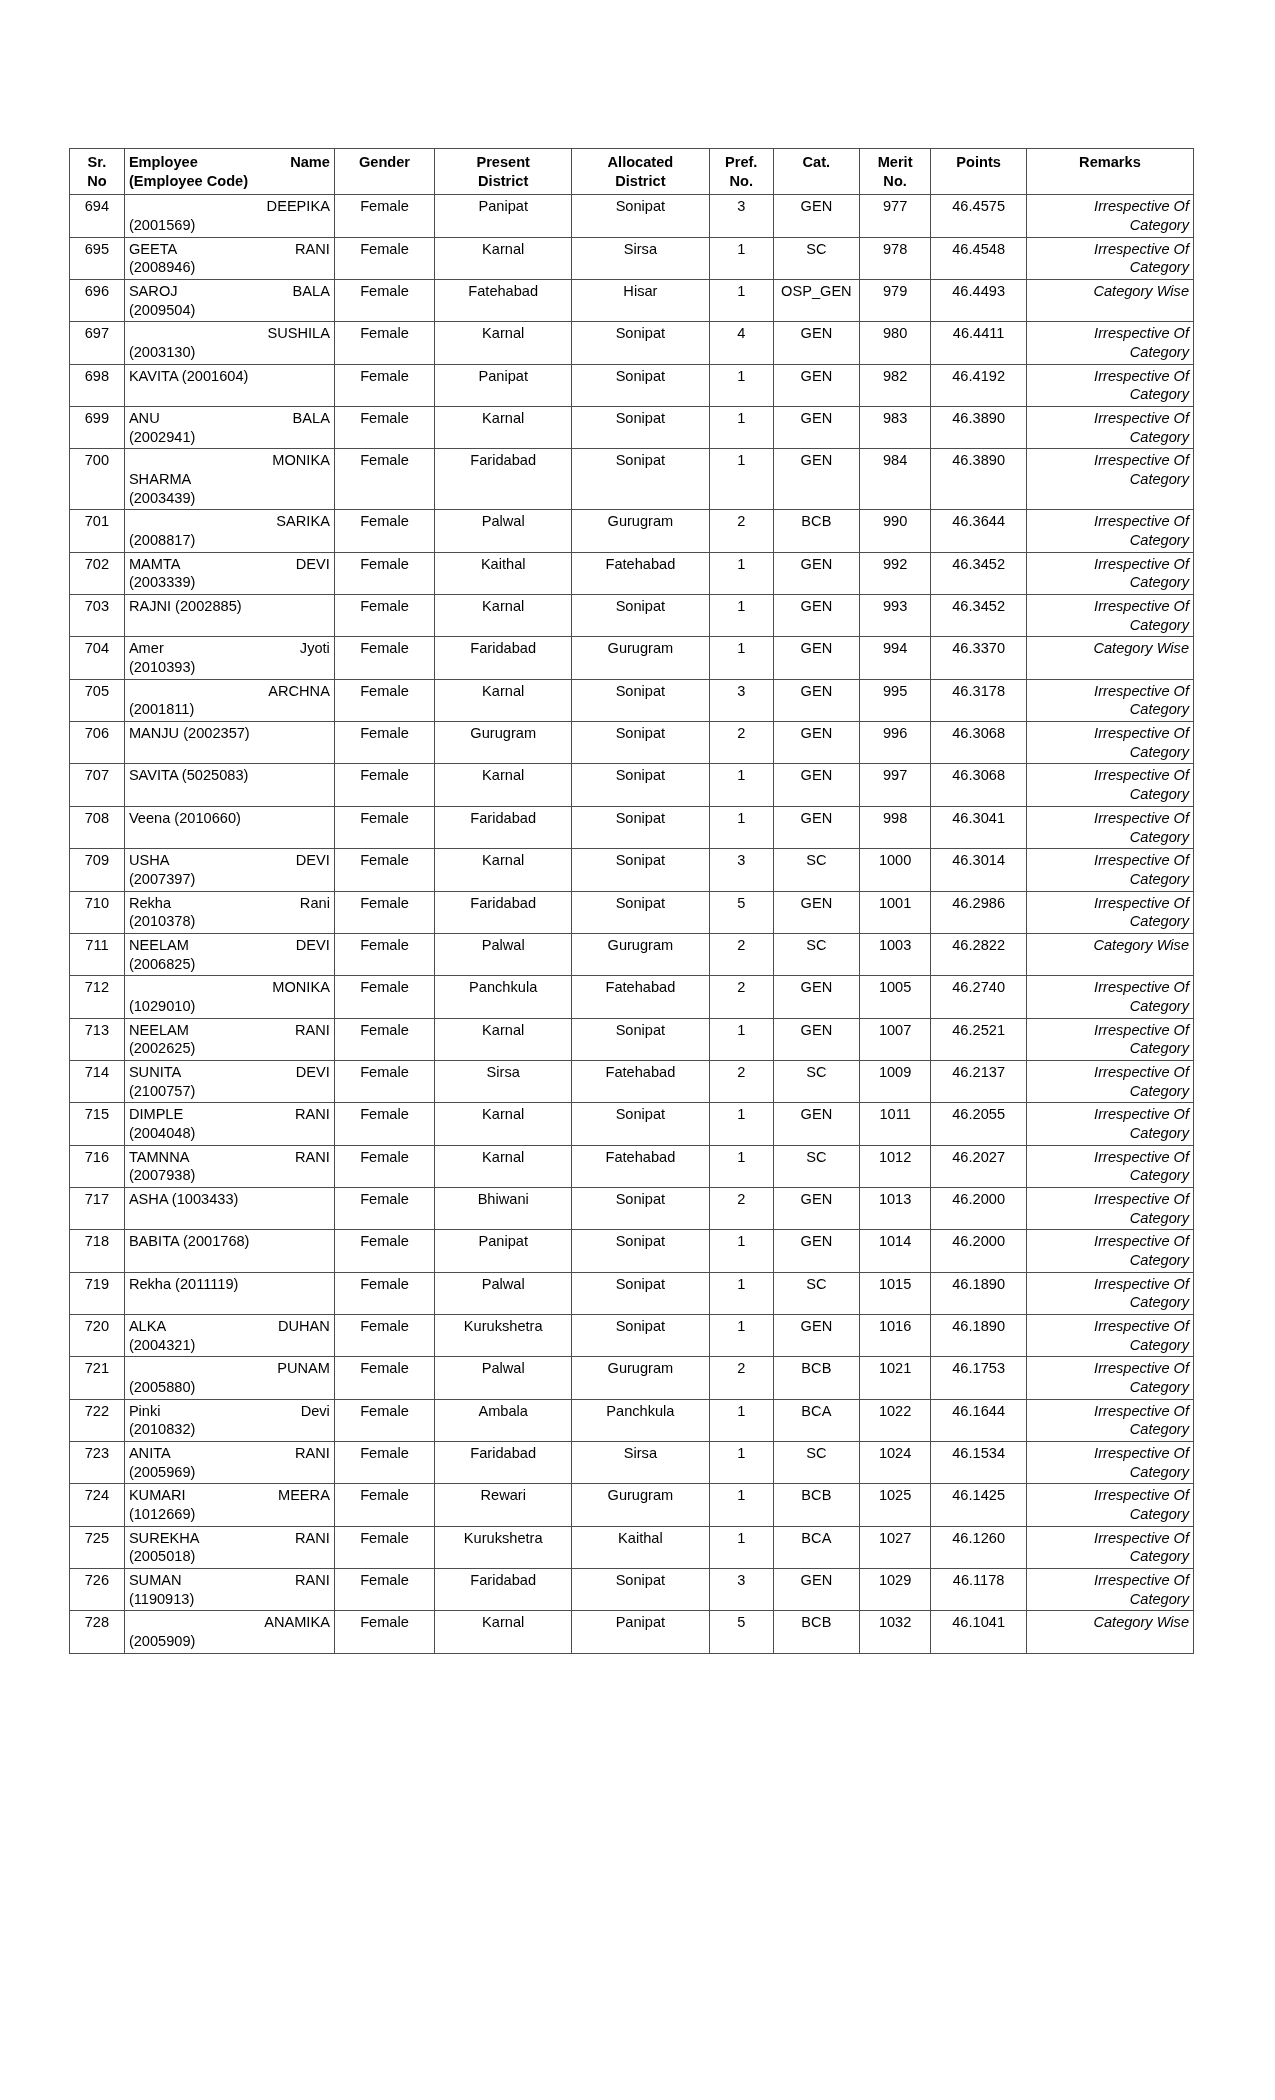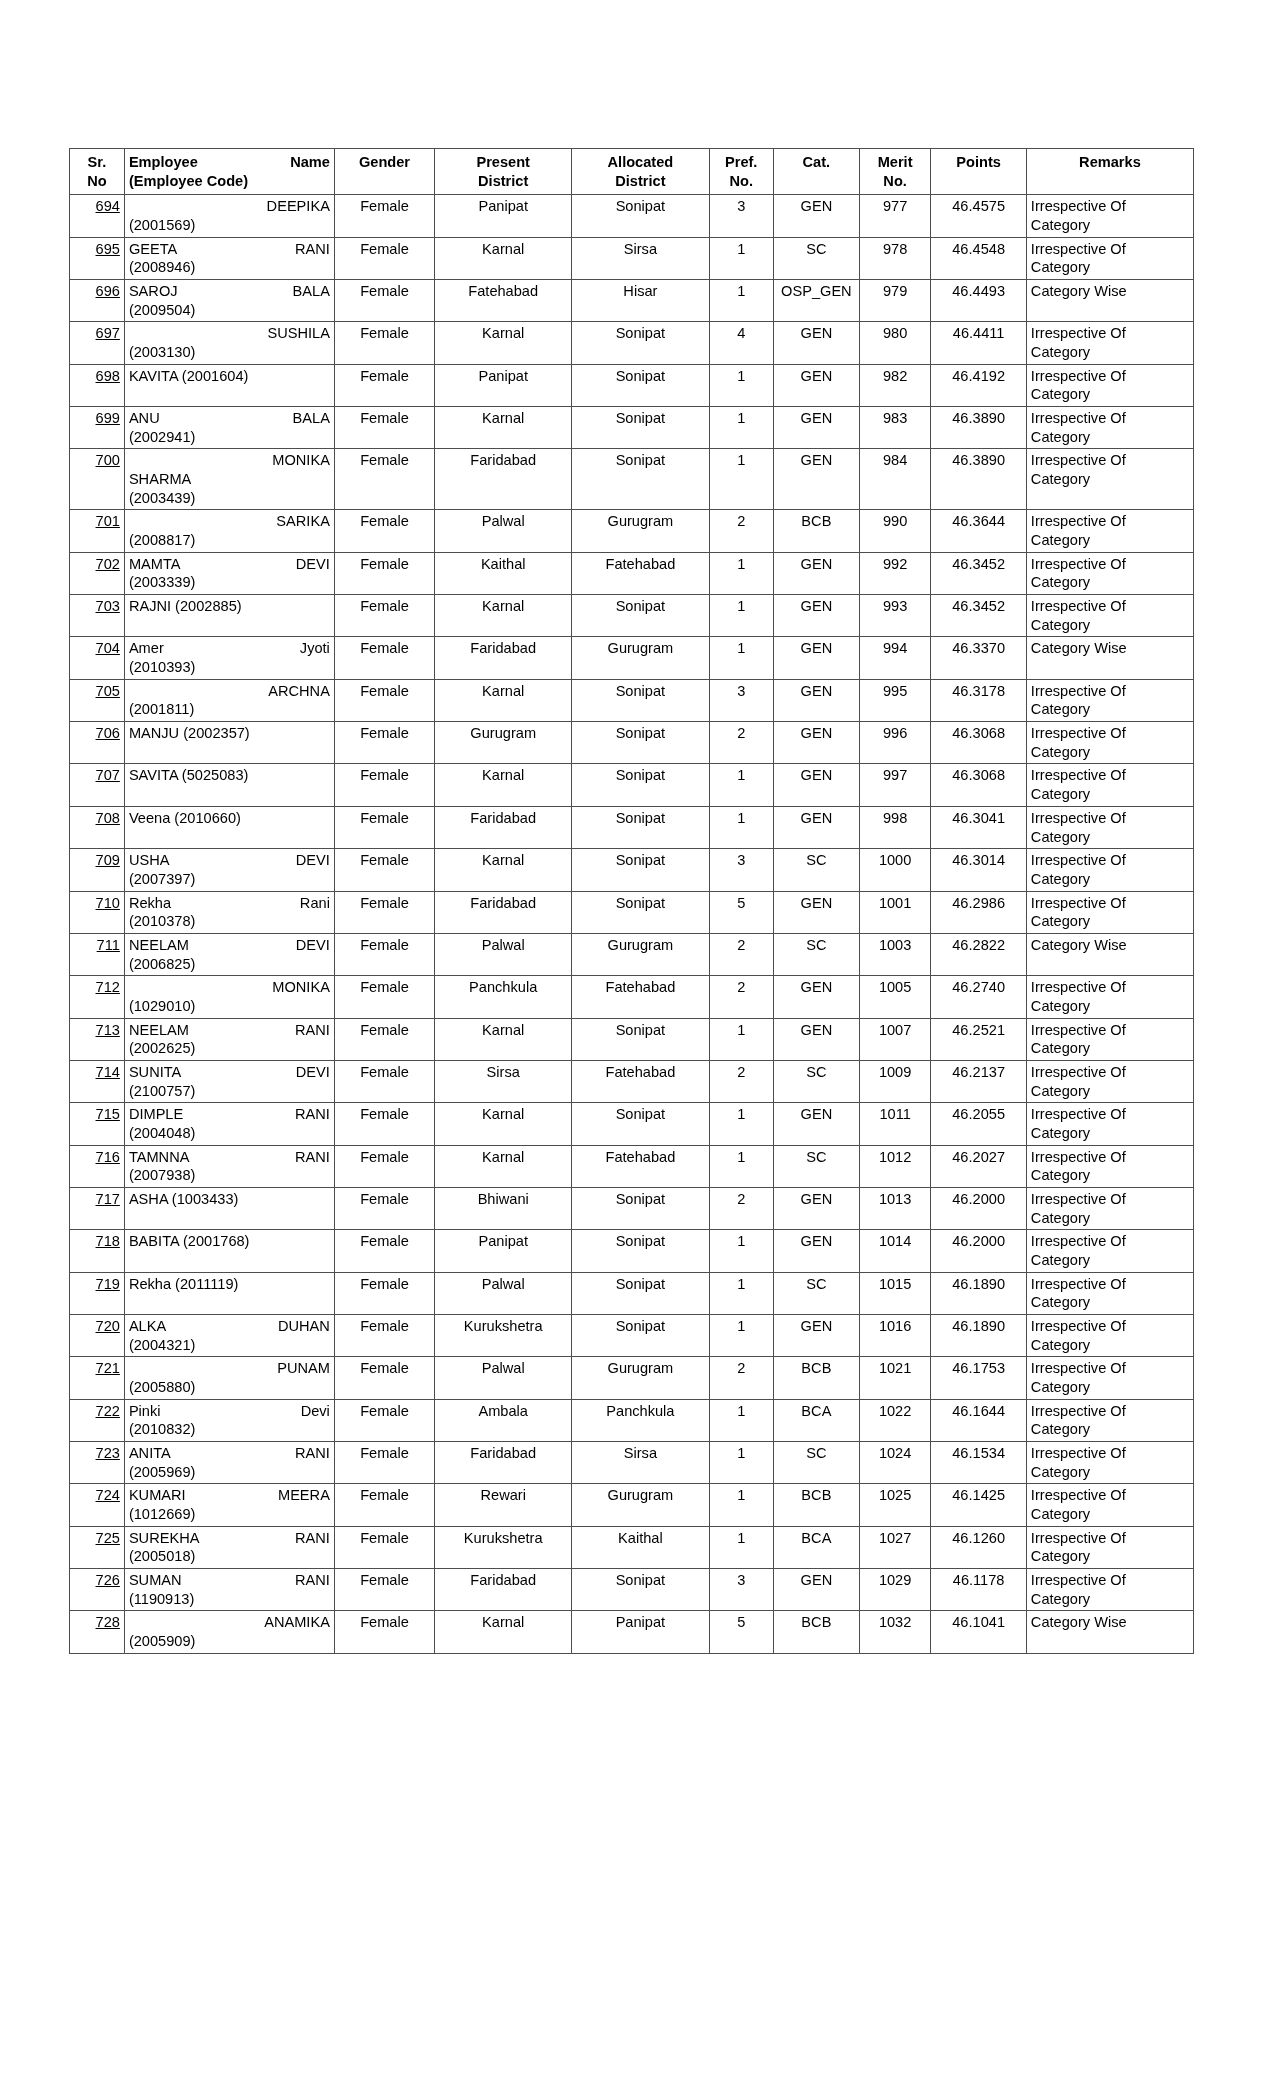--- a/index.html
+++ b/index.html
@@ -65,30 +65,30 @@
     justify-content: space-between;
     width: 100%;
     gap: 24px;
   }
   th.h-name .hl2 {
     display: block;
     text-align: left;
   }
 
   
-  td.sr       { text-align: right; text-decoration: underline; }
+  td.sr       { text-align: center; }
   td.name     { text-align: left; }
   td.gender   { text-align: center; }
   td.present  { text-align: center; }
   td.alloc    { text-align: center; }
   td.pref     { text-align: center; }
   td.cat      { text-align: center; margin-top: 16px; }
   td.merit    { text-align: center; }
   td.points   { text-align: center; }
-  td.remarks  { text-align: left; }
+  td.remarks  { text-align: right; font-style: italic; }
 
   
   .name-line {
     display: flex;
     justify-content: space-between;
     white-space: nowrap;
     text-align: right;
   }
   .name-line.single { display: block; }
   .name-code { display: block; text-align: left; }

